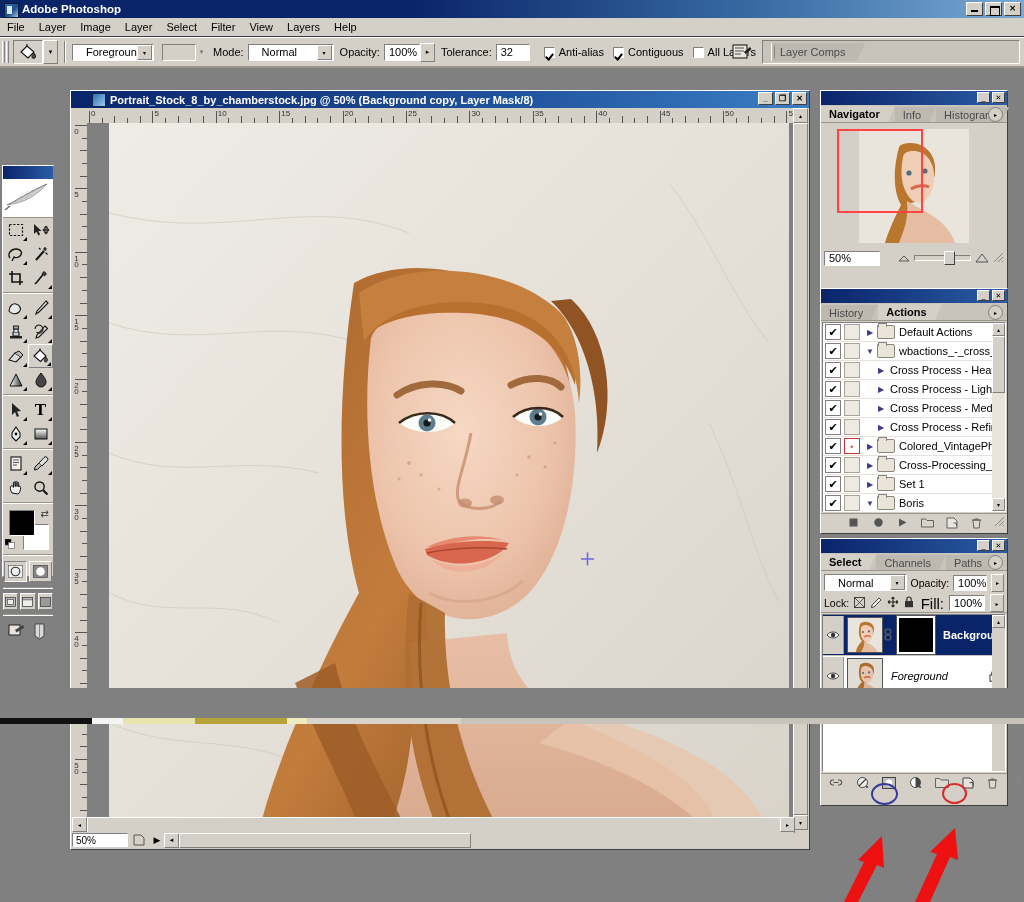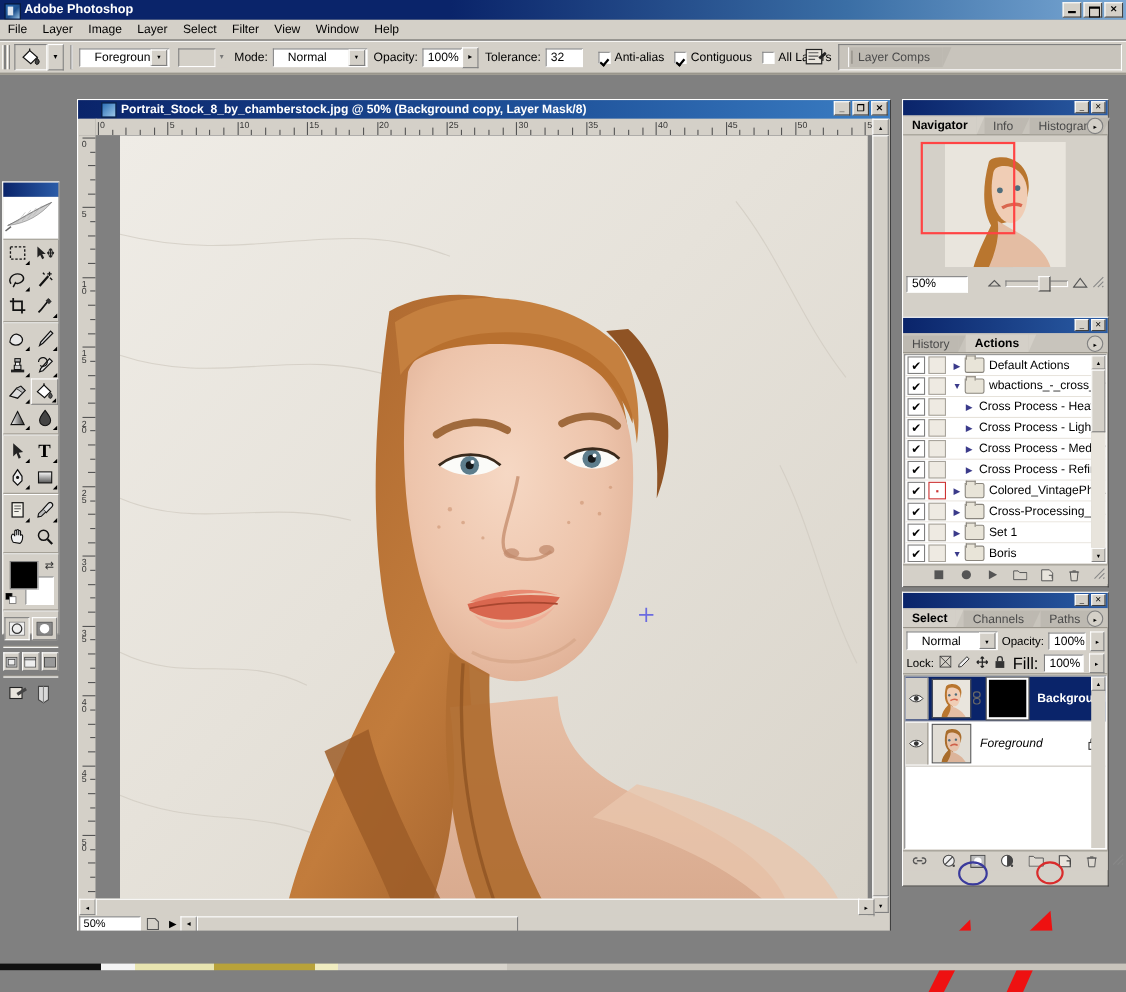--- a/index.html
+++ b/index.html
@@ -3,21 +3,21 @@
 <meta charset="utf-8">
 <style>
   html,body{margin:0;padding:0;}
   body{
     width:1024px;height:902px;overflow:hidden;
     font-family:"Liberation Sans",sans-serif;
     font-size:11px;
     background:#808080;
     -webkit-font-smoothing:none;
   }
-  .app{position:absolute;left:0;top:0;width:1024px;height:882px;}
+  .app{position:absolute;left:0;top:0;width:1024px;height:724px;}
 
   
   .titlebar{
     position:absolute;left:0;top:0;width:1024px;height:18px;
     background:linear-gradient(90deg,#0a246a 0%,#0a246a 40%,#3a6ea5 75%,#7aa8d4 100%);
     color:#fff;font-weight:bold;font-size:11.5px;
   }
   .titlebar .tlabel{position:absolute;left:22px;top:3px;}
   .ps-logo{
     position:absolute;left:4px;top:3px;width:13px;height:13px;
@@ -32,21 +32,21 @@
     font-size:8px;line-height:12px;text-align:center;color:#000;
     box-sizing:border-box;position:relative;
   }
   .wb-min:after{content:"";position:absolute;left:4px;bottom:3px;width:7px;height:2px;background:#000;}
   .wb-max:after{content:"";position:absolute;left:4px;top:3px;width:8px;height:7px;border:1px solid #000;border-top-width:2px;}
   .wb-close{font-family:"Liberation Sans",sans-serif;font-weight:bold;}
 
   
   .menubar{
     position:absolute;left:0;top:18px;width:1024px;height:18px;
-    background:#d4d0c8;border-bottom:4px solid #404040;
+    background:#d4d0c8;border-bottom:1px solid #404040;
     display:flex;align-items:center;
   }
   .menubar .mi{padding:2px 7px;font-size:11px;color:#000;}
 
   
   .optbar{
     position:absolute;left:0;top:37px;width:1024px;height:28px;
     background:#d4d0c8;display:flex;align-items:center;
     border-top:1px solid #fff;border-bottom:2px solid #9a968c;
   }
@@ -265,21 +265,21 @@
   </div>
 
   <div class="menubar">
     <div class="mi">File</div>
     <div class="mi">Layer</div>
     <div class="mi">Image</div>
     <div class="mi">Layer</div>
     <div class="mi">Select</div>
     <div class="mi">Filter</div>
     <div class="mi">View</div>
-    <div class="mi">Window</div>
+    <div class="mi">Layers</div>
     <div class="mi">Help</div>
   </div>
 
   <div class="optbar">
     <div class="grip"></div>
     <div class="toolpreview">
       <svg width="20" height="18" viewBox="0 0 20 18">
         <path d="M3 9 L9 3 L16 9 L10 15 Z" fill="#fff" stroke="#111" stroke-width="1.1"></path>
         <path d="M9 3 L9 1" stroke="#111" stroke-width="1.1"></path>
         <path d="M16 10 q3 3 1 5 q-2 1.6 -3 -0.6 q-0.6 -2 2 -4.4 Z" fill="#444" stroke="#111" stroke-width="0.8"></path>

